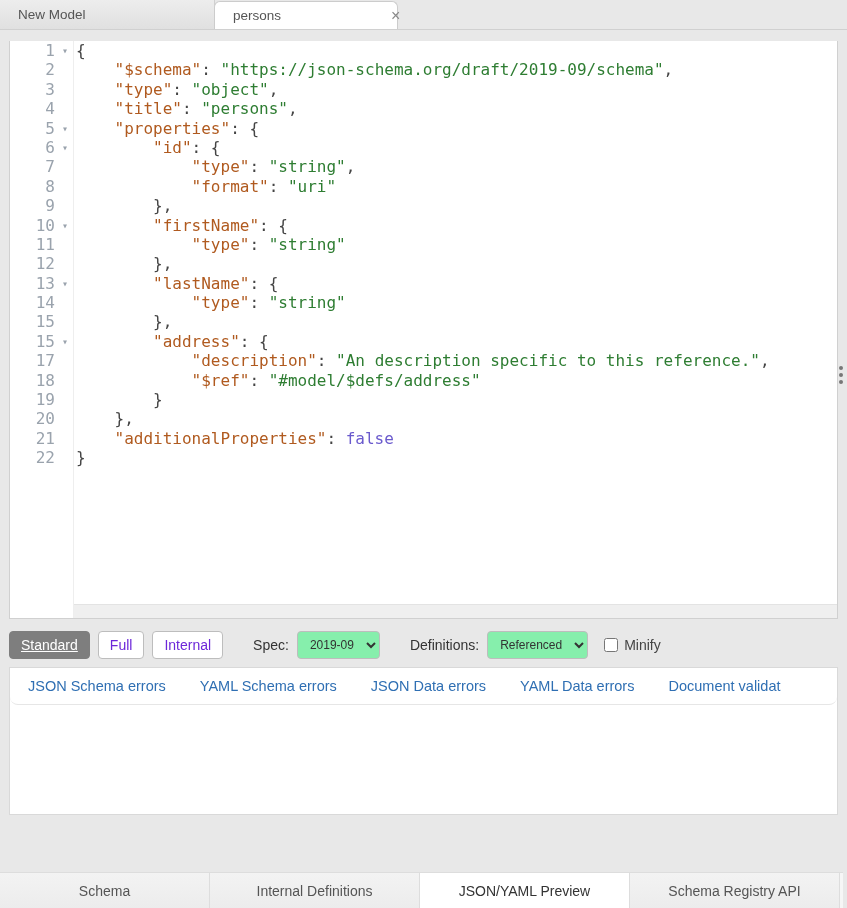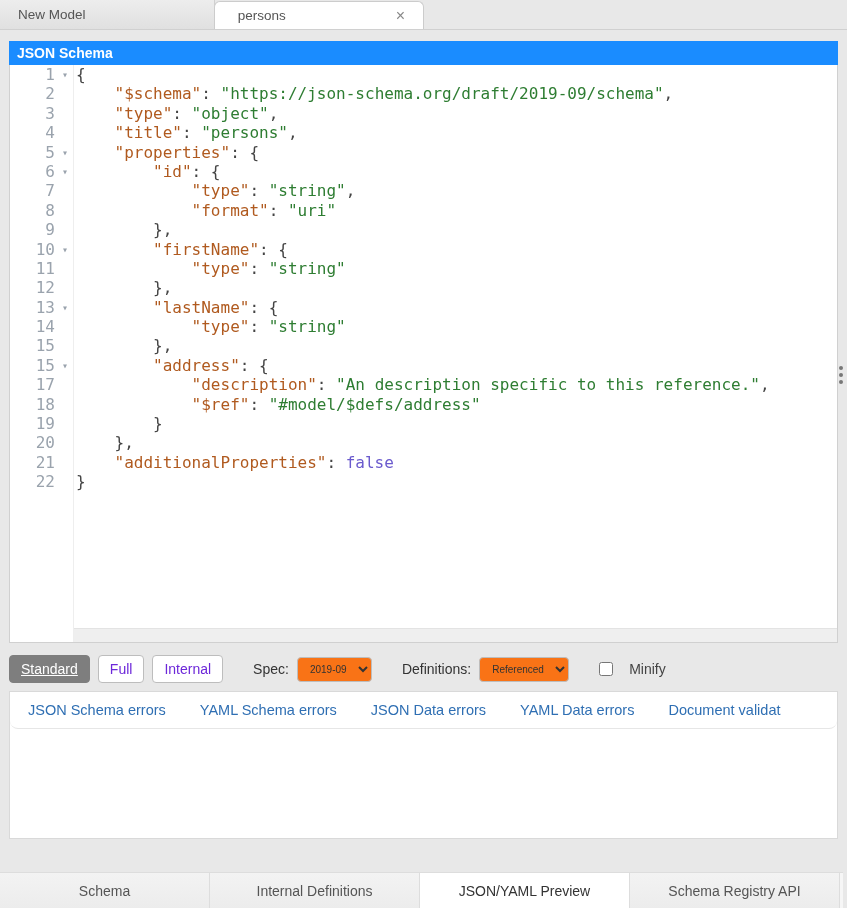--- a/index.html
+++ b/index.html
@@ -42,21 +42,21 @@
   margin-top: 1px;
   margin-left: -1px;
 }
 .top-tab.active .tab-close {
   margin-left: 110px;
   color: #888;
   font-size: 16px;
   line-height: 1;
 }
 .top-tab.inactive { width: 215px; }
-.top-tab.active { width: 210px; justify-content: flex-end; }
+.top-tab.active { width: 184px; }
 
 
 .editor-wrap {
   padding: 11px 9px 0 9px;
 }
 .editor-header {
   background: #1a8cff;
   color: #fff;
   font-weight: 600;
   font-size: 14px;
@@ -159,29 +159,29 @@
 }
 .controls label {
   color: #333;
   font-size: 14px;
   margin-left: 22px;
 }
 .controls select {
   border: 1px solid #bdbdbd;
   border-radius: 4px;
   padding: 5px 8px;
-  font-size: 10px;
-  background: #f97316;
+  font-size: 12px;
+  background: #86efac;
   color: #333;
 }
 .minify-wrap {
   display: flex;
   align-items: center;
-  gap: 16px;
-  margin-left: 22px;
+  gap: 6px;
+  margin-left: 8px;
   color: #444;
   justify-content: center;
 }
 .minify-wrap input { width: 14px; height: 14px; }
 
 
 .error-tabs-wrap {
   margin: 0 9px;
   border: 1px solid #d9d9d9;
   background: #fff;
@@ -239,21 +239,20 @@
   <div class="top-tab inactive">
     <span>New Model</span>
   </div>
   <div class="top-tab active">
     <span>persons</span>
     <span class="tab-close">×</span>
   </div>
 </div>
 
 <div class="editor-wrap">
-  <div class="editor-header">JSON Schema</div>
   <div class="editor">
     <div class="gutter" id="gutter">
         <div class="gl fold">1</div>
         <div class="gl">2</div>
         <div class="gl">3</div>
         <div class="gl">4</div>
         <div class="gl fold">5</div>
         <div class="gl fold">6</div>
         <div class="gl">7</div>
         <div class="gl">8</div>

